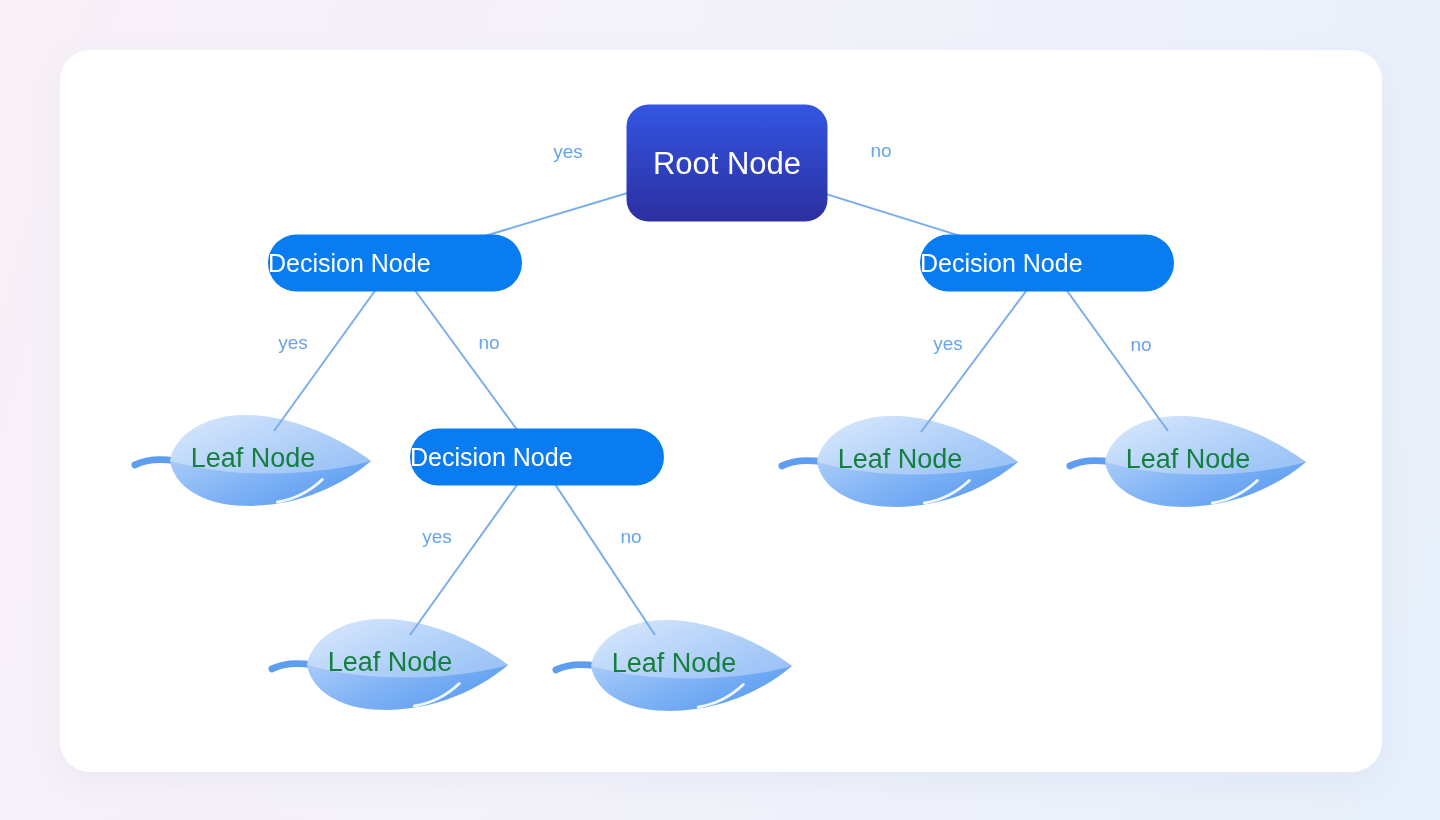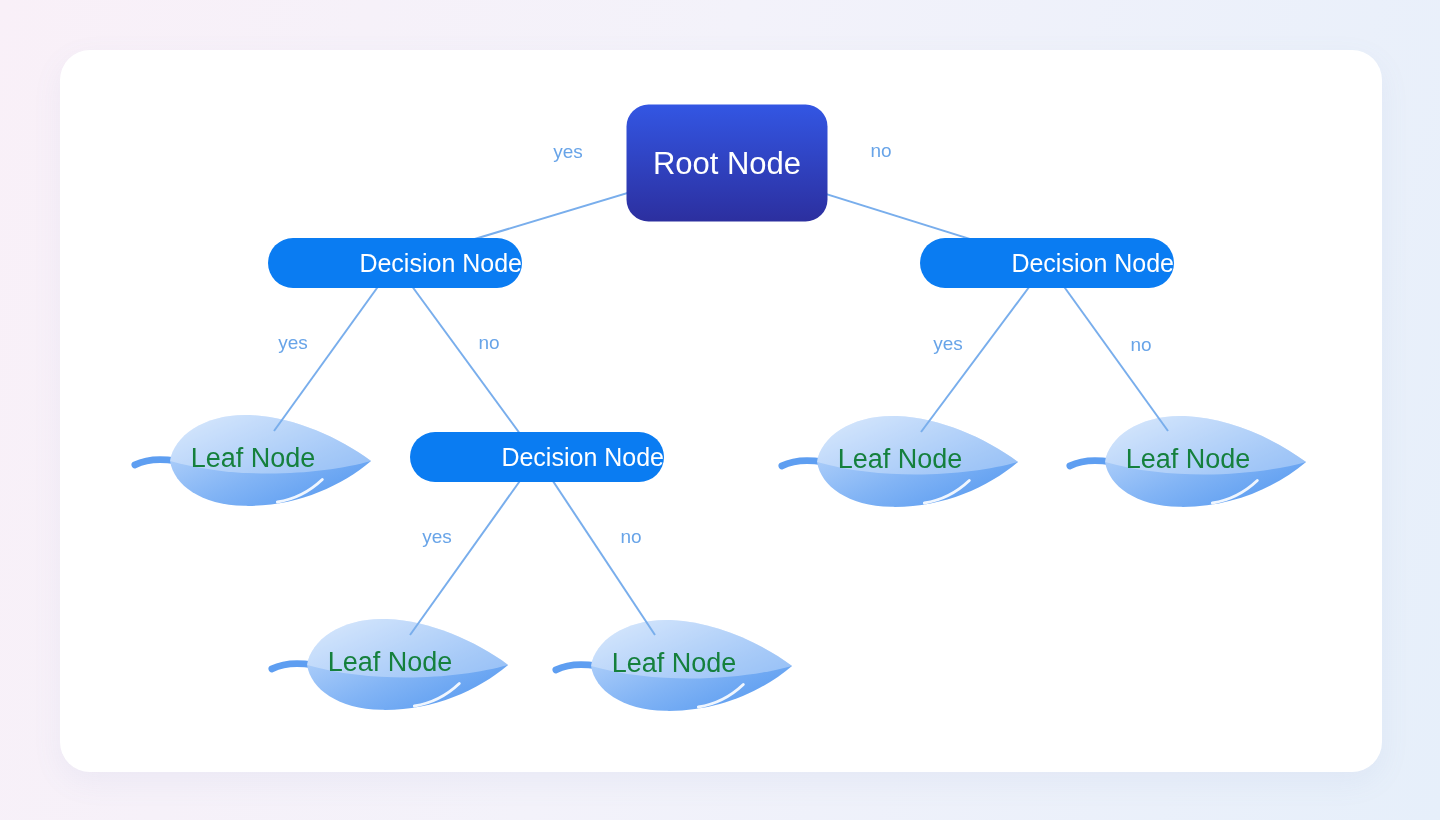--- a/index.html
+++ b/index.html
@@ -27,22 +27,22 @@
     color:#15803d;white-space:nowrap;font-weight:500;
   }
   .leaf-label{font-size:27px;}
   .ll-1{left:253px;top:458px;}
   .ll-2{left:900px;top:459px;}
   .ll-3{left:1188px;top:459px;}
   .ll-4{left:390px;top:662px;}
   .ll-5{left:674px;top:663px;}
   .pill{
     position:absolute;transform:translate(-50%,-50%);
-    width:254px;height:50px;border-radius:29px;background:#0a7cf2;
-    display:flex;align-items:center;justify-content:flex-end;
+    width:254px;height:57px;border-radius:29px;background:#0a7cf2;
+    display:flex;align-items:center;justify-content:flex-start;
     color:#fff;font-size:25px;font-weight:500;white-space:nowrap;
   }
   .pill-left{left:395px;top:263px;}
   .pill-right{left:1047px;top:263px;}
   .pill-mid{left:537px;top:457px;}
   .root-node{
     position:absolute;left:727px;top:163px;transform:translate(-50%,-50%);
     width:201px;height:117px;border-radius:22px;
     background:linear-gradient(180deg,#3356e3 0%,#2c2f9f 100%);
     display:flex;align-items:center;justify-content:center;text-align:center;

